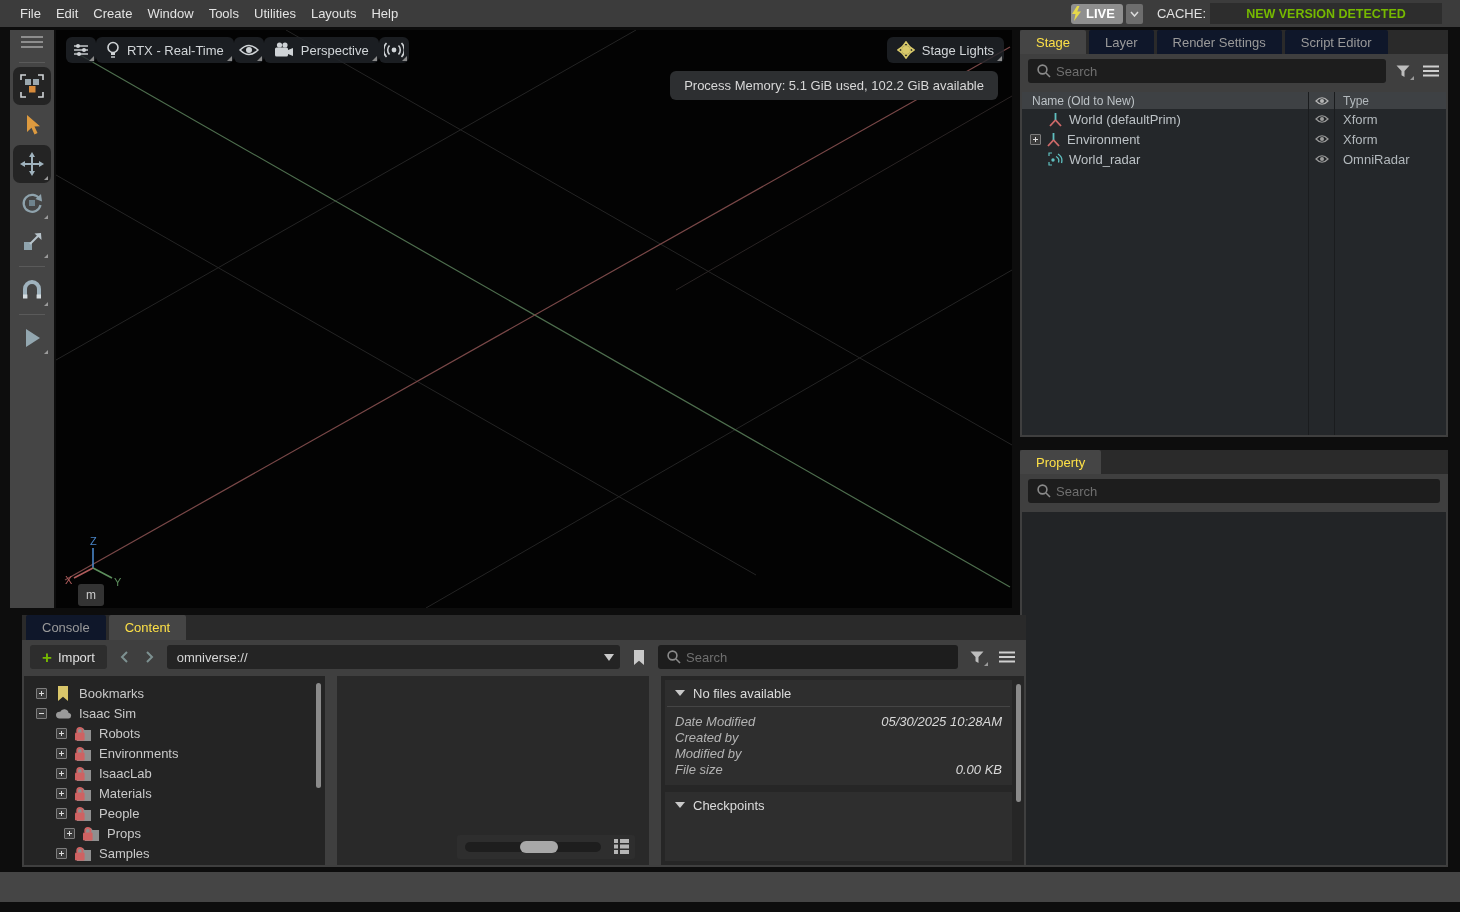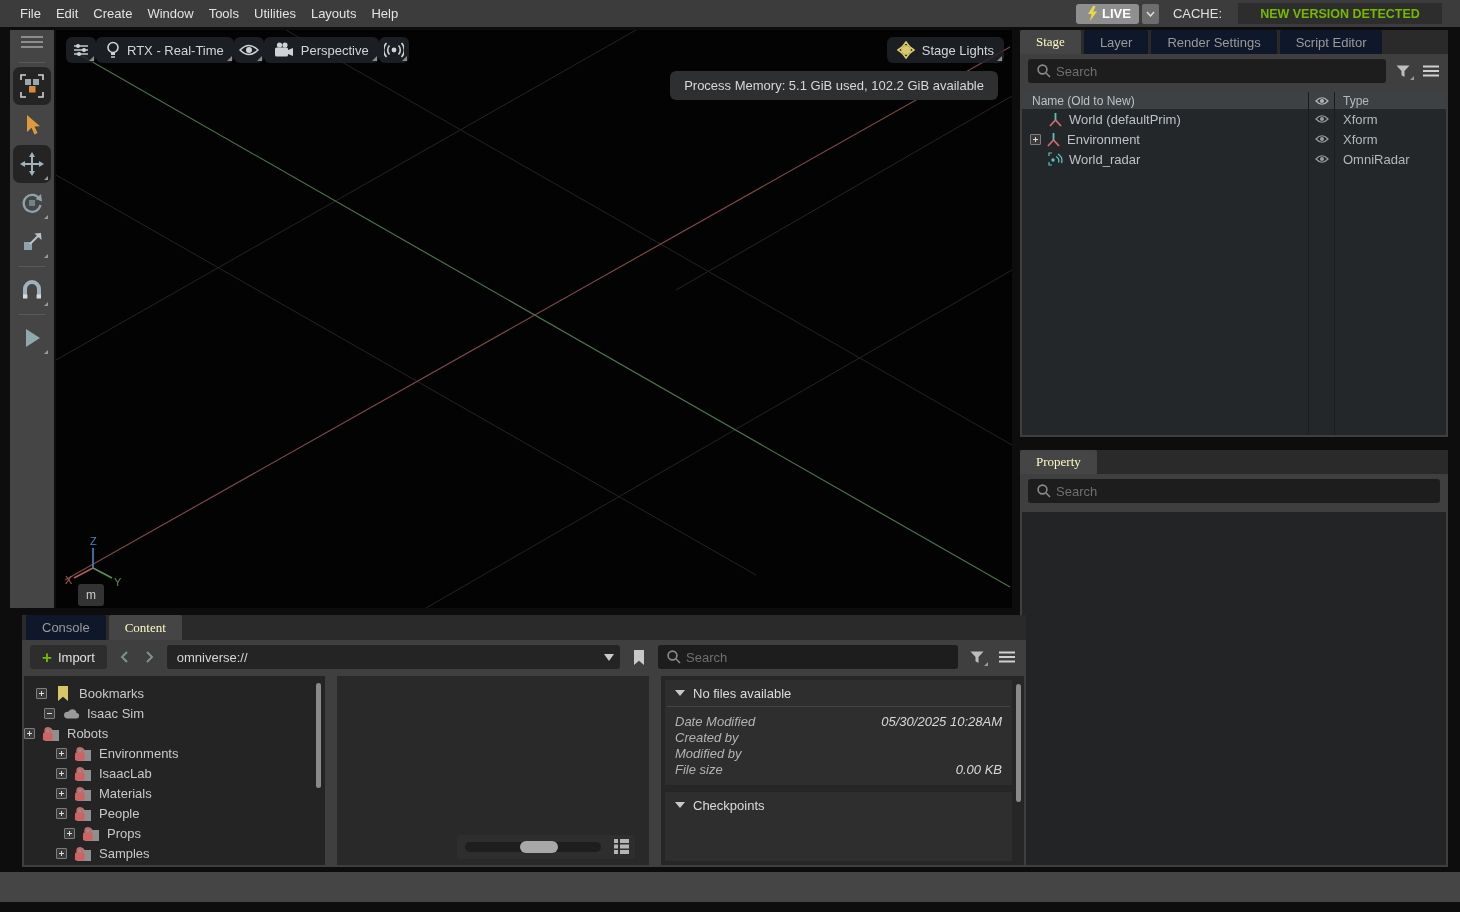--- a/index.html
+++ b/index.html
@@ -7,25 +7,25 @@
   body { font-family:"Liberation Sans","DejaVu Sans",sans-serif; font-size:13px; color:#d6d6d6; }
   .app { position:relative; width:1460px; height:912px; background:#0d0d0d; overflow:hidden; }
 
   
   .menubar { position:absolute; left:0; top:0; width:1460px; height:27px; background:#3c3c3c;
              display:flex; align-items:center; }
   .menus { display:flex; gap:15px; padding-left:20px; }
   .menus span { color:#e3e3e3; cursor:default; }
   .menubar-right { margin-left:auto; display:flex; align-items:center; padding-right:18px; }
   .live-btn { display:flex; align-items:center; gap:4px; background:#8f8f8f; color:#fff;
-              border-radius:3px; height:20px; padding:0 8px 0 11px; font-weight:bold; }
+              border-radius:3px; height:20px; padding:0 8px 0 0; font-weight:bold; }
   .live-dd { width:17px; height:20px; background:#6d6d6d; border-radius:2px; margin-left:3px;
              display:flex; align-items:center; justify-content:center; }
   .cache-label { margin-left:14px; color:#e0e0e0; }
-  .cache-status { margin-left:16px; width:204px; height:21px; background:#2d2d2d; color:#76b900;
+  .cache-status { margin-left:4px; width:232px; height:21px; background:#2d2d2d; color:#76b900;
                   font-weight:bold; font-size:12.5px; display:flex; align-items:center; justify-content:center; }
 
   
   .left-toolbar { position:absolute; left:10px; top:30px; width:44px; height:578px; background:#454545;
                   display:flex; flex-direction:column; align-items:center; padding-top:6px; }
   .grip { width:22px; display:flex; flex-direction:column; gap:3px; margin-bottom:10px; }
   .grip i { height:2px; background:#8d8d8d; }
   .tool-btn { position:relative; width:38px; height:38px; display:flex; align-items:center; justify-content:center;
               border-radius:7px; margin-bottom:1px; }
   .tool-btn.active { background:#242424; }
@@ -45,21 +45,21 @@
   .mem-tooltip { position:absolute; right:14px; top:41px; height:29px; background:#2d2f31; border-radius:6px;
                  color:#d8d8d8; display:flex; align-items:center; padding:0 14px; }
   .axis-gizmo { position:absolute; left:6px; bottom:14px; }
   .units-box { position:absolute; left:22px; bottom:2px; width:26px; height:22px; background:#333; border-radius:3px;
                color:#ccc; display:flex; align-items:center; justify-content:center; font-size:12px; }
 
   
   .tabbar { display:flex; background:#2a2a2a; align-items:flex-end; }
   .tab { height:24px; display:flex; align-items:center; padding:0 16px; margin-right:3px;
          background:#0f172a; color:#9a9a9a; border-radius:2px 2px 0 0; }
-  .tab.active { background:#454545; color:#fef9c3;font-family:Liberation Serif, serif; }
+  .tab.active { background:#454545; color:#fde047; }
   .searchbox { position:relative; background:#1d1d1d; border-radius:3px; height:24px; flex:1; }
   .searchbox input { position:absolute; inset:0; background:transparent; border:none; outline:none;
                      color:#d6d6d6; font:inherit; padding-left:28px; width:100%; }
   .searchbox input::placeholder { color:#6f6f6f; }
   .searchbox .mag { position:absolute; left:8px; top:4px; }
   .icon-btn { position:relative; display:flex; align-items:center; justify-content:center; width:22px; height:24px; }
   .dd-mini::after { content:""; position:absolute; right:0; bottom:3px; border-left:4px solid transparent;
                     border-bottom:4px solid #9a9a9a; }
 
   
@@ -575,31 +575,31 @@
       <div class="ctree">
         <div class="trow" style="padding-left:12px">
           <span class="expander plus"></span>
           <span class="ticon">
             <svg width="12" height="15" viewBox="0 0 12 15">
                 <path d="M1 0 h10 v15 l-5 -4.2 -5 4.2 Z" fill="#d9c66a"></path>
               </svg>
           </span>
           <span>Bookmarks</span>
         </div>
-        <div class="trow" style="padding-left:20px">
+        <div class="trow" style="padding-left:12px">
           <span class="expander minus"></span>
           <span class="ticon">
             <svg width="17" height="12" viewBox="0 0 17 12">
                 <path d="M4.5 11.5 a3.4 3.4 0 1 1 .7-6.7 a4.4 4.4 0 0 1 8.4 1.2 a2.7 2.7 0 0 1 -.5 5.5 Z" fill="#9a9a9a"></path>
               </svg>
           </span>
           <span>Isaac Sim</span>
         </div>
 
-        <div class="trow" style="">
+        <div class="trow" style="padding-left:32px">
           <span class="expander plus"></span>
           <span class="ticon">
             <svg width="18" height="15" viewBox="0 0 18 15">
               <path d="M3 2 h6 l1.5 2 H17 v11 H3 Z" fill="#8f8f8f"></path>
               <path d="M3.2 6.5 v-2 a2.6 2.6 0 0 1 5.2 0 v2" fill="none" stroke="#cf6262" stroke-width="1.8"></path>
               <rect x="1" y="6.5" width="9.6" height="8" rx="1.2" fill="#cf6262"></rect>
             </svg>
           </span>
           <span>Robots</span>
         </div>

